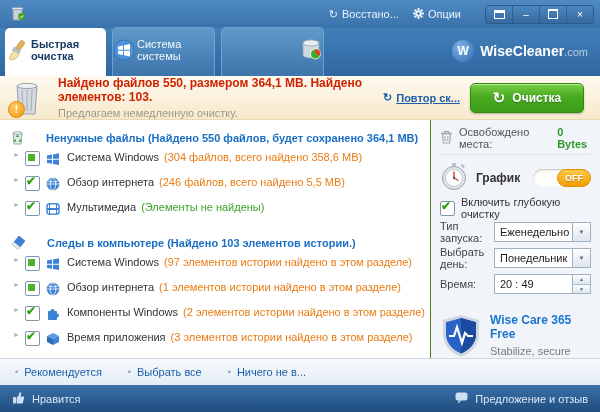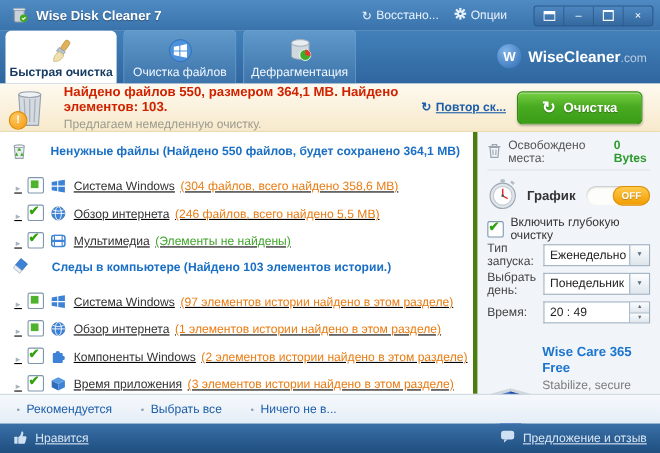--- a/index.html
+++ b/index.html
@@ -18,21 +18,21 @@
     background:linear-gradient(#4d87c0,#35699f);margin-left:10px;}
   .winbtn{width:26px;height:17px;display:flex;align-items:center;justify-content:center;
     color:#fff;border-left:1px solid rgba(42,90,142,.8);cursor:pointer;font-size:10px;}
   .winbtn:first-child{border-left:none;}
   .maxglyph{width:8px;height:7px;border:1px solid #fff;border-top:2px solid #fff;}
 
   
   .tabstrip{top:28px;height:48px;background:linear-gradient(#4280ba,#30669f);
     display:flex;align-items:flex-end;padding-left:5px;}
   .tab{width:101px;height:44px;margin-right:6px;border-radius:5px 5px 0 0;
-    display:flex;flex-direction:column;align-items:center;justify-content:flex-end;
+    display:flex;align-items:center;justify-content:flex-end;
     padding-bottom:4px;gap:2px;cursor:pointer;}
   .tab .ticn{height:24px;display:flex;align-items:center;}
   .tab-inactive{background:linear-gradient(#6099ca,#477fb4 70%,#3d75ac);
     border:1px solid #6da3d3;border-bottom:none;color:#f2f8ff;}
   .tab-active{background:#fff;color:#173c63;font-weight:bold;}
   .brand{margin-left:auto;display:flex;align-items:center;gap:6px;padding-right:12px;
     margin-bottom:14px;cursor:pointer;}
   .brand-badge{width:22px;height:22px;border-radius:50%;
     background:radial-gradient(circle at 35% 30%,#7fb3e8,#2f6cb4);
     color:#fff;font-weight:bold;font-size:12px;display:flex;align-items:center;justify-content:center;}
@@ -56,34 +56,34 @@
     background:linear-gradient(#79cf43,#49ab21 45%,#3b9c17);border:1px solid #2f8c12;
     box-shadow:inset 0 1px 0 rgba(255,255,255,.5),0 1px 2px rgba(0,0,0,.25);
     color:#fff;font-weight:bold;font-size:12px;display:flex;align-items:center;
     justify-content:center;gap:7px;cursor:pointer;text-shadow:0 1px 1px rgba(0,0,0,.3);}
 
   
   .main{top:120px;height:238px;display:flex;}
   .tree{width:430px;box-sizing:border-box;padding:8px 4px 0 10px;}
   .sect-head{display:flex;align-items:center;gap:21px;color:#1a6fc4;font-weight:bold;
     height:20px;margin-bottom:3px;}
-  .trow{display:flex;align-items:flex-end;height:25px;padding-left:3px;text-decoration:underline;}
+  .trow{display:flex;align-items:flex-start;height:25px;padding-left:3px;}
   .expand{color:#a9b3bd;font-size:7px;width:12px;cursor:pointer;}
   .cb{width:13px;height:13px;background:#fff;border:1px solid #7e96ae;border-radius:2px;
     margin-right:6px;position:relative;cursor:pointer;flex:0 0 auto;}
   .cb-check{color:#2fa40c;font-size:12px;font-weight:bold;position:absolute;left:0px;top:-3px;}
   .cb-part{position:absolute;left:2px;top:2px;width:7px;height:7px;background:#4db32c;}
   .ticon{width:15px;height:15px;margin-right:6px;display:flex;align-items:center;flex:0 0 auto;}
   .tname{color:#333;margin-right:5px;white-space:nowrap;}
   .tdetail{white-space:nowrap;}
   .d-orange{color:#e97c12;}
   .d-green{color:#3fa32a;}
 
   
-  .sidebar{width:170px;background:#f1f5f9;border-left:4px solid #4d7c0f;
+  .sidebar{width:170px;background:#f1f5f9;border-left:1px solid #4d7c0f;
     box-sizing:border-box;padding:8px 9px 0 9px;}
   .freedrow{display:flex;align-items:center;gap:6px;height:20px;color:#555;}
   .freedval{color:#2c9a2c;font-weight:bold;}
   .sb-div{border-top:1px solid #dde5ec;margin:6px 0 6px 0;}
   .schedrow{display:flex;align-items:center;height:34px;}
   .schedlbl{font-weight:bold;color:#333;font-size:12px;margin-left:8px;}
   .toggle{margin-left:auto;width:58px;height:18px;border-radius:9px;background:#fdfdfb;
     box-shadow:inset 0 1px 2px rgba(0,0,0,.25);position:relative;cursor:pointer;}
   .toggle-off{position:absolute;right:0;top:0;width:34px;height:18px;border-radius:9px;
     background:linear-gradient(#ffca4d,#f29d00);color:#fff;font-size:9px;font-weight:bold;
@@ -94,51 +94,50 @@
   .fieldrow .flbl{flex:1;}
   .select{width:97px;height:20px;display:flex;box-sizing:border-box;cursor:pointer;}
   .sel-val{flex:1;background:#fff;border:1px solid #9fb0c1;border-right:none;
     display:flex;align-items:center;padding-left:5px;color:#222;}
   .sel-btn{width:17px;background:linear-gradient(#fcfdfe,#dee6ed);border:1px solid #9fb0c1;
     display:flex;align-items:center;justify-content:center;color:#5a6b7c;font-size:6px;}
   .spin-btns{width:17px;border:1px solid #9fb0c1;display:flex;flex-direction:column;}
   .spin-b{flex:1;background:linear-gradient(#fcfdfe,#dee6ed);display:flex;align-items:center;
     justify-content:center;color:#5a6b7c;font-size:5px;cursor:pointer;}
   .spin-b + .spin-b{border-top:1px solid #aebdcb;}
-  .promo{display:flex;gap:8px;margin-top:16px;cursor:pointer;align-items:flex-end;}
+  .promo{display:flex;gap:8px;margin-top:16px;cursor:pointer;}
   .promo-title{color:#1b74ce;font-weight:bold;font-size:12px;margin-bottom:3px;}
   .promo-line{color:#7b7b7b;font-size:11px;line-height:14px;}
 
   
   .linksbar{top:358px;height:27px;background:linear-gradient(#f6f9fc,#e4edf6);
     border-top:1px solid #cfd9e3;display:flex;align-items:center;padding-left:15px;gap:26px;}
   .qlink{display:flex;align-items:center;gap:6px;color:#1c5ea9;cursor:pointer;}
   .qlink .bullet{color:#8fa3b8;font-size:9px;}
 
   
   .footer{top:385px;height:27px;background:linear-gradient(#3a70a7,#1f4e80);
-    display:flex;align-items:center;padding:0 12px;color:#d9e7f6;text-decoration:underline;}
+    display:flex;align-items:center;padding:0 12px;color:#d9e7f6;}
   .f-left,.f-right{display:flex;align-items:center;gap:7px;cursor:pointer;}
   .f-right{margin-left:auto;}
 </style>
 </head>
 <body>
 
 <div class="win">
 
   <div class="band titlebar">
     <span>
       <svg width="16" height="16" viewBox="0 0 16 16">
         <rect x="3" y="4" width="9" height="11" rx="1.5" fill="#c9d2da" stroke="#8b98a5"></rect>
         <rect x="2" y="2.5" width="11" height="2" rx="1" fill="#dfe6ec" stroke="#8b98a5" stroke-width=".7"></rect>
         <circle cx="11.5" cy="11.5" r="3.4" fill="#44a81f"></circle>
         <path d="M10 11.5l1.2 1.2 2-2.2" stroke="#fff" stroke-width="1" fill="none"></path>
       </svg>
     </span>
-    <span class="app-title">Wise Disk Cleaner 7</span>
     <div class="tb-right">
       <span class="tb-link">
         <span>↻</span>
         <span>Восстано...</span>
       </span>
       <span class="tb-link">
         <span>
           <svg width="11" height="11" viewBox="0 0 11 11">
             <g fill="#eaf3fc">
               <rect x="4.5" y="0" width="2" height="11"></rect>
@@ -184,32 +183,31 @@
         <svg width="22" height="22" viewBox="0 0 22 22">
           <circle cx="11" cy="11" r="10" fill="#4c92dd" stroke="#2c6bb0" stroke-width=".8"></circle>
           <g fill="#fff">
             <path d="M5 7.5l5-1v4.3H5z"></path>
             <path d="M11 6.3l6-1.2v5.7h-6z"></path>
             <path d="M5 11.8h5v4.3l-5-1z"></path>
             <path d="M11 11.8h6v5.7l-6-1.2z"></path>
           </g>
         </svg>
       </span>
-      <span>Очистка файлов</span>
+      <span>Система системы</span>
     </div>
     <div class="tab tab-inactive">
       <span class="ticn">
         <svg width="24" height="22" viewBox="0 0 24 22">
           <path d="M4 4c0-1.7 3.6-3 8-3s8 1.3 8 3v12c0 1.7-3.6 3-8 3s-8-1.3-8-3z" fill="#cfd7df" stroke="#97a3af" stroke-width=".8"></path>
           <ellipse cx="12" cy="4" rx="8" ry="3" fill="#e8edf2" stroke="#97a3af" stroke-width=".8"></ellipse>
           <circle cx="16.5" cy="15" r="5" fill="#3fae27" stroke="#fff" stroke-width=".8"></circle>
           <path d="M16.5 15V10a5 5 0 0 1 4.8 6.2z" fill="#e23b2e"></path>
         </svg>
       </span>
-      <span>Дефрагментация</span>
     </div>
     <div class="brand">
       <span class="brand-badge">W</span>
       <span><span class="brand-name">WiseCleaner</span><span class="brand-dom">.com</span></span>
     </div>
   </div>
 
   <div class="band infobar">
     <span class="bigtrash">
       <svg width="34" height="38" viewBox="0 0 34 38">

